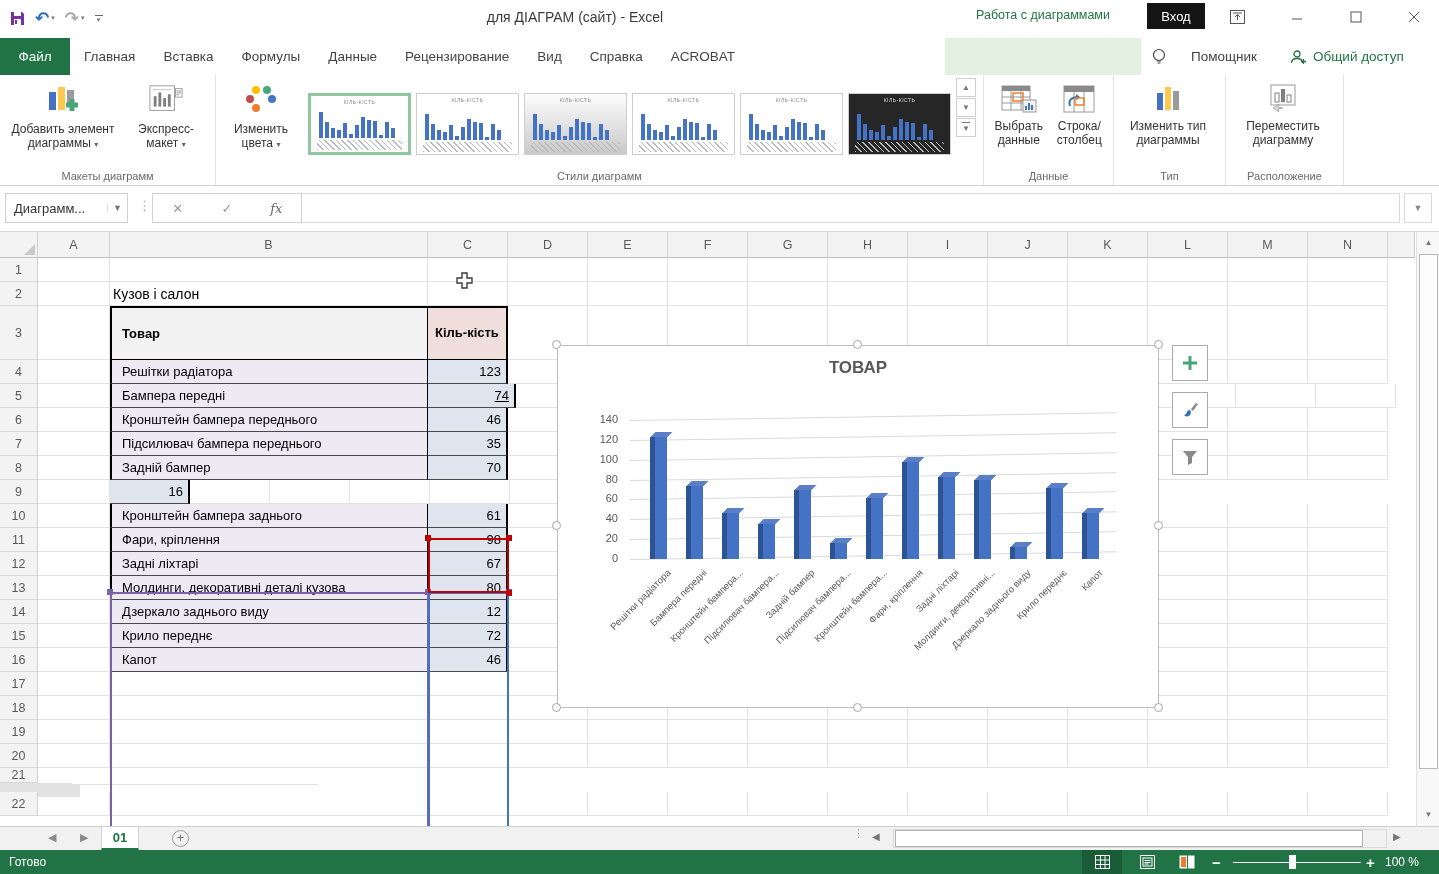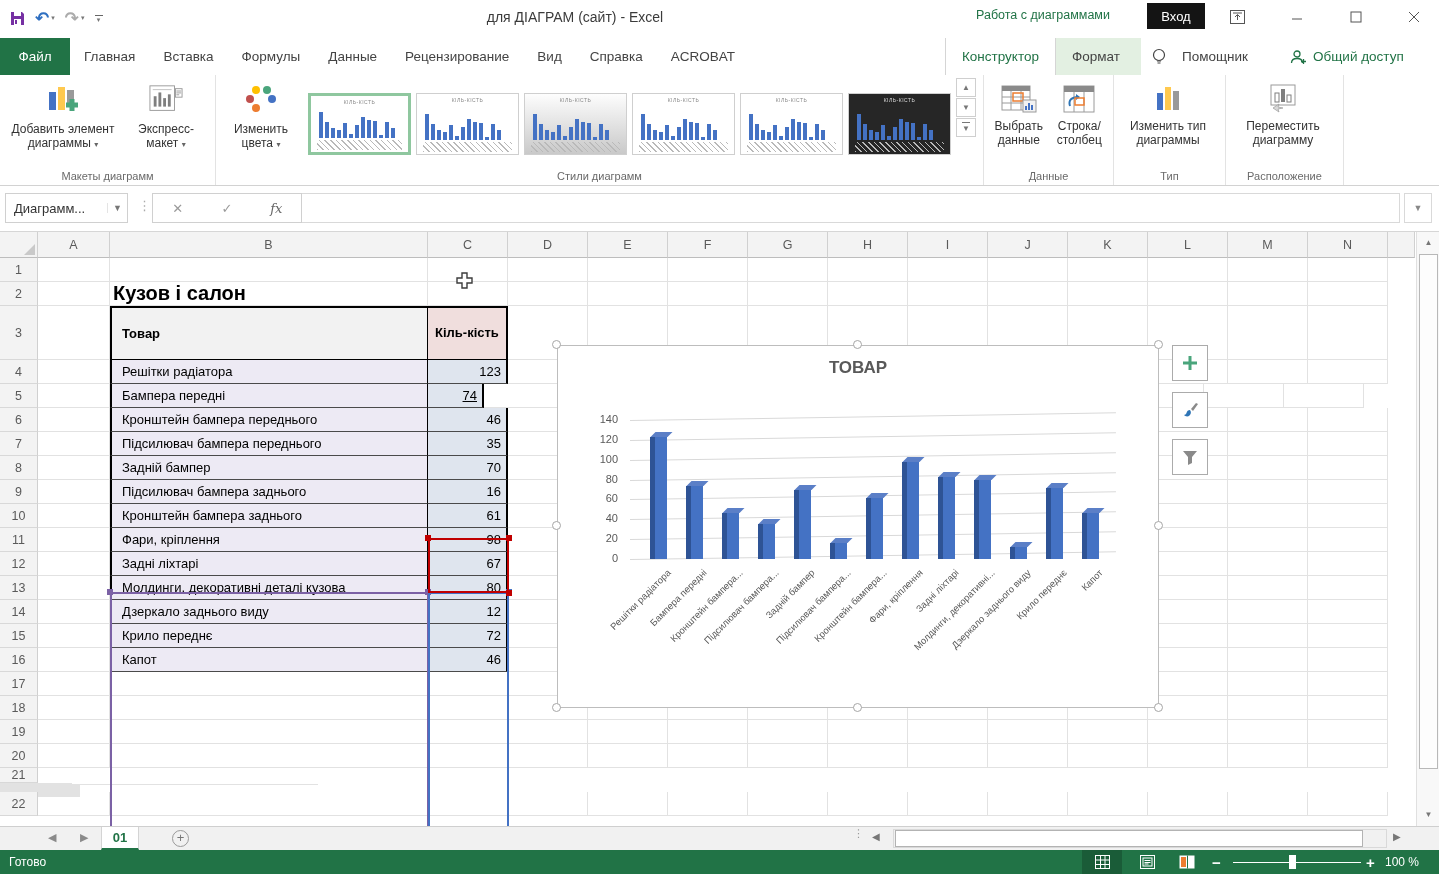--- a/index.html
+++ b/index.html
@@ -25,21 +25,21 @@
 
   
   #tabrow { position:absolute; left:0; top:38px; width:1439px; height:37px; background:transparent; font-size:13.5px; }
   #file-tab { position:absolute; left:0; top:0; width:70px; height:37px; background:#217346; color:#fff;
     display:flex; align-items:center; justify-content:center; }
   #main-tabs { position:absolute; left:70px; top:0; height:37px; display:flex; }
   .rtab { padding:0 14px; display:flex; align-items:center; color:#444; }
   #ctx-tabs { position:absolute; left:945px; top:0; height:37px; display:flex; }
   .ctab { padding:0 16px; display:flex; align-items:center; color:#444; }
   .ctab.active { background:#fff; color:#217346; border-left:1px solid #d5d5d5; border-right:1px solid #d5d5d5; }
-  #assistant { position:absolute; left:1152px; top:0; height:37px; display:flex; align-items:center; gap:16px; color:#444; }
+  #assistant { position:absolute; left:1152px; top:0; height:37px; display:flex; align-items:center; gap:25px; color:#444; }
   #share { position:absolute; left:1290px; top:0; height:37px; display:flex; align-items:center; gap:6px; color:#217346; }
 
   
   #ribbon { position:absolute; left:0; top:75px; width:1439px; height:111px; background:#fff; border-bottom:1px solid #d2d2d2; display:flex; }
   .rgroup { display:flex; flex-direction:column; border-right:1px solid #e3e3e3; padding:3px 4px 0; }
   .rgroup-content { flex:1; display:flex; align-items:stretch; }
   .rgroup-label { text-align:center; font-size:11px; color:#6a6a6a; padding:1px 0 3px; }
   .bigbtn { display:flex; flex-direction:column; align-items:center; justify-content:flex-start; padding:6px 6px 2px; }
   .bigbtn .blabel { font-size:12px; color:#333; text-align:center; line-height:1.2; margin-top:6px; }
   .drop { font-size:8px; color:#666; }
@@ -82,21 +82,21 @@
   .chead { background:#f3f3f3; border-right:1px solid #d0d0d0; border-bottom:1px solid #bdbdbd;
     font-size:12.5px; color:#5a5a5a; display:flex; align-items:center; justify-content:center; }
   #corner { width:38px; background:#f3f3f3; border-right:1px solid #d0d0d0; border-bottom:1px solid #bdbdbd; position:relative; }
   #corner:after { content:""; position:absolute; right:2px; bottom:2px; border-left:11px solid transparent; border-bottom:11px solid #c9c9c9; }
   #rowarea { position:absolute; left:0; top:26px; }
   .grow { display:flex; }
   .rhead { width:38px; background:#f3f3f3; border-right:1px solid #d0d0d0; border-bottom:1px solid #d8d8d8;
     font-size:12.5px; color:#5a5a5a; display:flex; align-items:center; justify-content:center; }
   .gcell { border-right:1px solid #e2e2e2; border-bottom:1px solid #e2e2e2; font-size:13px; color:#000;
     display:flex; align-items:center; overflow:hidden; }
-  .cell-title { font-weight:bold; font-size:20px; padding-left:3px; color:#000; }
+  .cell-title { font-weight:normal; font-size:14px; padding-left:3px; color:#000; }
   .th-b { background:#f2f2f2; font-weight:bold; padding-left:10px; border-top:2px solid #000; border-left:2px solid #000; border-right:1px solid #000; border-bottom:1px solid #000; }
   .th-c { background:#f0dedd; font-weight:bold; padding-left:7px; border-top:2px solid #000; border-right:2px solid #000; border-bottom:1px solid #000; line-height:1.25; align-items:center; }
   .td-b { background:#edeaf4; padding-left:10px; border-left:2px solid #000; border-right:1px solid #000; border-bottom:1px solid #4a4a4a; }
   .td-c { background:#dfe5ee; justify-content:flex-end; padding-right:5px; border-right:2px solid #000; border-bottom:1px solid #4a4a4a; }
   .range-box { position:absolute; pointer-events:none; }
   .handle { position:absolute; width:6px; height:6px; pointer-events:none; }
 
   
   #chart { position:absolute; left:557px; top:113px; width:602px; height:363px; background:#fff; border:1px solid #bdbdbd; }
   #chart-title { position:absolute; left:0; top:12px; width:100%; text-align:center; font-size:17px; font-weight:bold; color:#595959; }
@@ -197,24 +197,20 @@
   <div id="main-tabs">
       <div class="rtab">Главная</div>
       <div class="rtab">Вставка</div>
       <div class="rtab">Формулы</div>
       <div class="rtab">Данные</div>
       <div class="rtab">Рецензирование</div>
       <div class="rtab">Вид</div>
       <div class="rtab">Справка</div>
       <div class="rtab">ACROBAT</div>
     </div>
-  <div id="ctx-tabs">
-      <div class="ctab active">Конструктор</div>
-      <div class="ctab">Формат</div>
-    </div>
   <div id="assistant">
     <span>
       <svg width="14" height="18" viewBox="0 0 14 18">
           <circle cx="7" cy="7" r="5.5" fill="none" stroke="#444" stroke-width="1.2"></circle>
           <path d="M5 13h4M5.5 15h3" stroke="#444" stroke-width="1.2"></path>
         </svg>
     </span>
     <span>Помощник</span>
   </div>
   <div id="share">
@@ -572,21 +568,21 @@
         <div class="gcell" style="width: 80px;"></div>
         <div class="gcell" style="width: 80px;"></div>
         <div class="gcell" style="width: 80px;"></div>
         <div class="gcell" style="width: 80px;"></div>
         <div class="gcell" style="width: 80px;"></div>
       </div>
       <div class="grow" style="height: 24px;">
         <div class="rhead">5</div>
         <div class="gcell" style="width: 72px;"></div>
         <div class="gcell td-b" style="width: 318px;">Бампера передні</div>
-        <div class="gcell td-c" style="width: 56px; text-decoration: underline;">74</div>
+        <div class="gcell td-c" style="width: 88px; text-decoration: underline;">74</div>
         <div class="gcell" style="width: 80px;"></div>
         <div class="gcell" style="width: 80px;"></div>
         <div class="gcell" style="width: 80px;"></div>
         <div class="gcell" style="width: 80px;"></div>
         <div class="gcell" style="width: 80px;"></div>
         <div class="gcell" style="width: 80px;"></div>
         <div class="gcell" style="width: 80px;"></div>
         <div class="gcell" style="width: 80px;"></div>
         <div class="gcell" style="width: 80px;"></div>
         <div class="gcell" style="width: 80px;"></div>
@@ -639,21 +635,20 @@
         <div class="gcell" style="width: 80px;"></div>
         <div class="gcell" style="width: 80px;"></div>
         <div class="gcell" style="width: 80px;"></div>
         <div class="gcell" style="width: 80px;"></div>
         <div class="gcell" style="width: 80px;"></div>
         <div class="gcell" style="width: 80px;"></div>
       </div>
       <div class="grow" style="height: 24px;">
         <div class="rhead">9</div>
         <div class="gcell" style="width: 72px;"></div>
-        <div class="gcell td-b" style="width: 318px;">Підсилювач бампера заднього</div>
         <div class="gcell td-c" style="width: 80px;">16</div>
         <div class="gcell" style="width: 80px;"></div>
         <div class="gcell" style="width: 80px;"></div>
         <div class="gcell" style="width: 80px;"></div>
         <div class="gcell" style="width: 80px;"></div>
         <div class="gcell" style="width: 80px;"></div>
         <div class="gcell" style="width: 80px;"></div>
         <div class="gcell" style="width: 80px;"></div>
         <div class="gcell" style="width: 80px;"></div>
         <div class="gcell" style="width: 80px;"></div>

